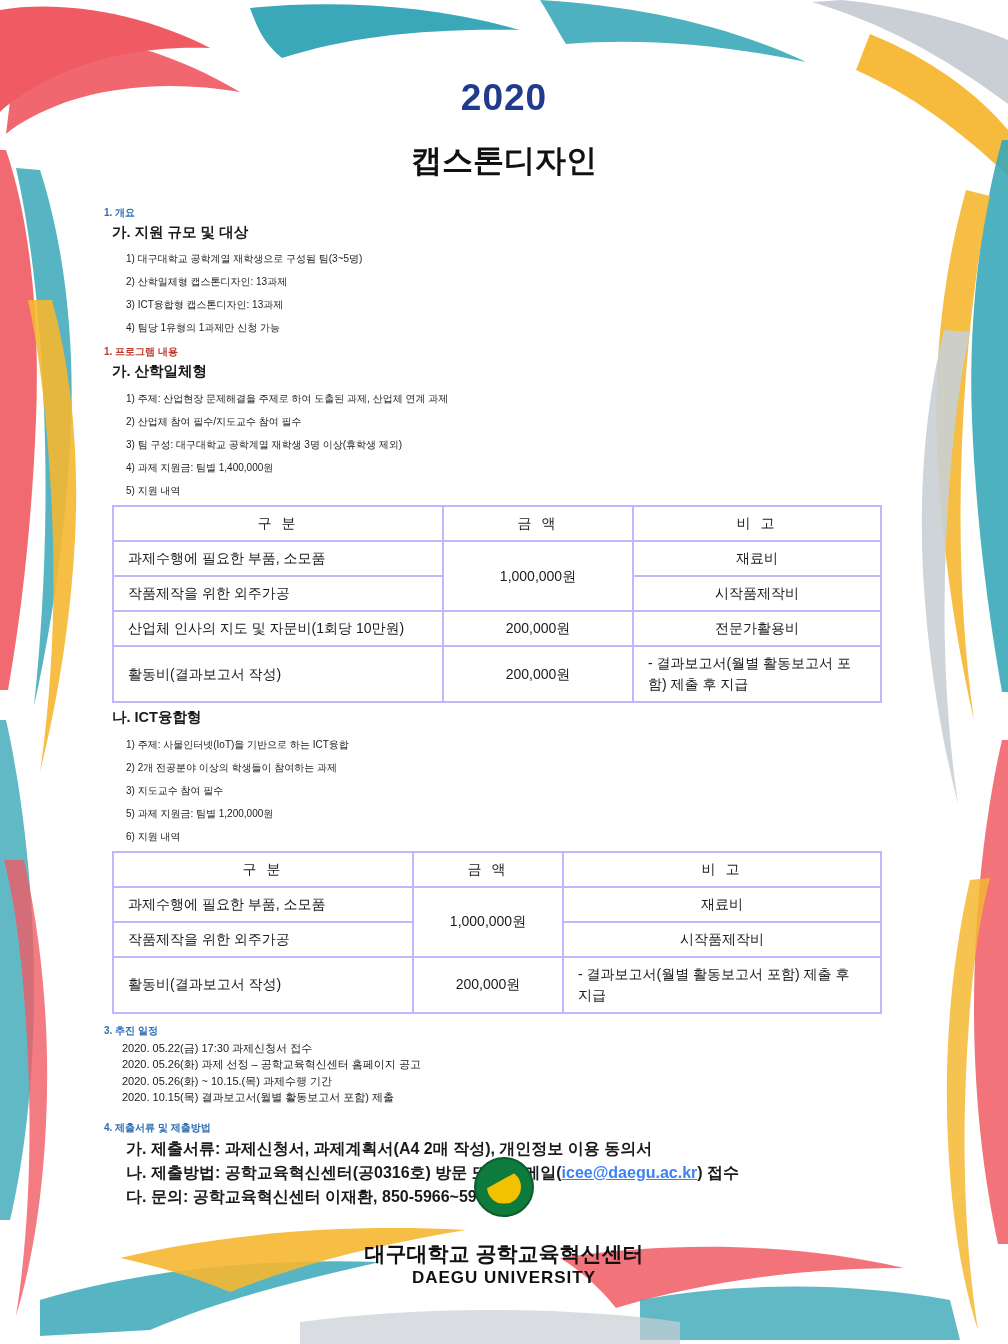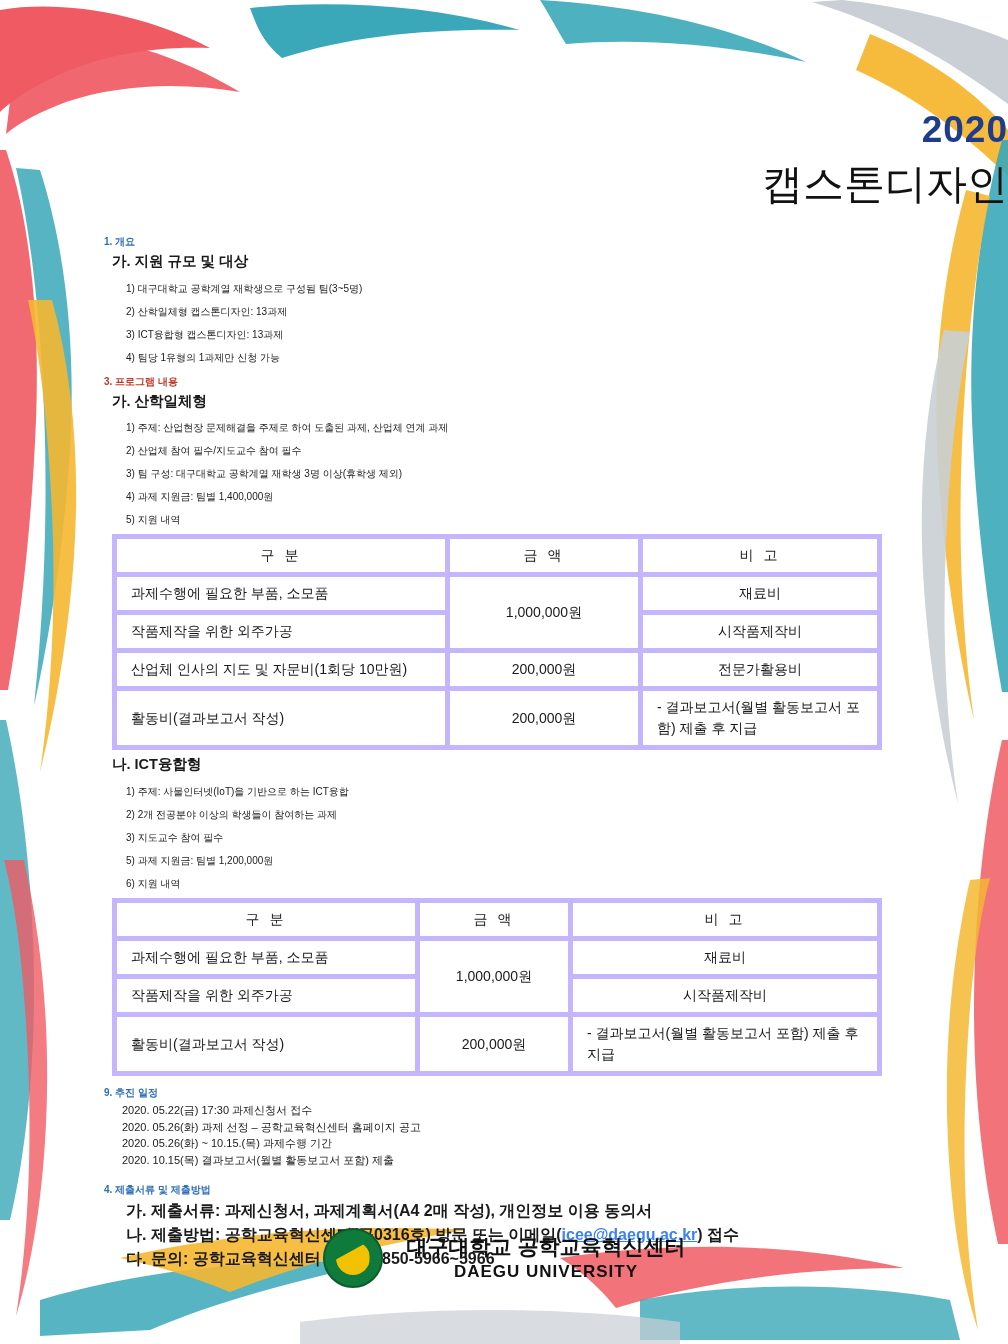--- a/index.html
+++ b/index.html
@@ -18,36 +18,36 @@
   .bg-art { position:absolute; inset:0; }
 
   
   .page {
     position: absolute;
     inset: 0;
     padding: 0;
   }
 
   .title-block {
-    text-align: right;
-    padding-top: 110px;
+    text-align: center;
+    padding-top: 78px;
   }
   .title-year {
     font-size: 37px;
     font-weight: bold;
     color: #1f3b8c;
     letter-spacing: 1px;
     line-height: 1.1;
   }
   .title-main {
-    font-size: 41px;
-    font-weight: normal;
+    font-size: 31px;
+    font-weight: bold;
     color: #111111;
     line-height: 1.32;
-    margin-top: 6px;
+    margin-top: 22px;
   }
 
   .body-wrap {
     padding: 14px 104px 0 104px;
     font-size: 14.5px;
     line-height: 1.5;
   }
 
   .sec-head {
     font-weight: bold;
@@ -79,21 +79,21 @@
     font-weight: bold;
   }
 
   table.fund {
     border-collapse: collapse;
     width: 770px;
     margin: 7px 0 4px 8px;
     font-size: 14px;
   }
   table.fund th, table.fund td {
-    border: 5px solid #c4b5fd;
+    border: 2px solid #c4b5fd;
     padding: 6px 14px;
     vertical-align: middle;
   }
   table.fund th {
     text-align: center;
     font-weight: normal;
     letter-spacing: 3px;
   }
   td.c { text-align: center; }
   td.l { text-align: left; }
@@ -107,20 +107,21 @@
   
   .footer {
     position: absolute;
     left: 0;
     right: 0;
     bottom: 56px;
     display: flex;
     align-items: center;
     justify-content: center;
     gap: 24px;
+    flex-direction: column;
   }
   .logo-mark {
     width: 56px;
     height: 56px;
     border-radius: 50%;
     background: #0e7a3c;
     border: 2px solid #0b5c2e;
     position: relative;
     display: flex;
     align-items: center;
@@ -193,21 +194,21 @@
 
   <div class="body-wrap">
 
     <div class="sec-head sec-1">1. 개요</div>
     <div class="lv1">가. 지원 규모 및 대상</div>
     <div class="lv2">1) 대구대학교 공학계열 재학생으로 구성됨 팀(3~5명)</div>
     <div class="lv2">2) 산학일체형 캡스톤디자인: 13과제</div>
     <div class="lv2">3) ICT융합형  캡스톤디자인: 13과제</div>
     <div class="lv2">4) 팀당 1유형의 1과제만 신청 가능</div>
 
-    <div class="sec-head sec-2">3. 프로그램 내용</div>
+    <div class="sec-head sec-2">1. 프로그램 내용</div>
     <div class="lv1">가. 산학일체형</div>
     <div class="lv2">1) 주제: 산업현장 문제해결을 주제로 하여 도출된 과제, 산업체 연계 과제</div>
     <div class="lv2">2) 산업체 참여 필수/지도교수 참여 필수</div>
     <div class="lv2">3) 팀 구성: 대구대학교 공학계열 재학생 3명 이상(휴학생 제외)</div>
     <div class="lv2">4) 과제 지원금: 팀별 1,400,000원</div>
     <div class="lv2">5) 지원 내역</div>
 
     <table class="fund">
       <thead>
         <tr>
@@ -265,21 +266,21 @@
           <td class="c">시작품제작비</td>
         </tr>
         <tr>
           <td class="l">활동비(결과보고서 작성)</td>
           <td class="c">200,000원</td>
           <td class="l">- 결과보고서(월별 활동보고서 포함) 제출 후 지급</td>
         </tr>
       </tbody>
     </table>
 
-    <div class="sec-head sec-3">9. 추진 일정</div>
+    <div class="sec-head sec-3">3. 추진 일정</div>
     <div class="lv-sched">2020. 05.22(금) 17:30 과제신청서 접수</div>
     <div class="lv-sched">2020. 05.26(화) 과제 선정 – 공학교육혁신센터 홈페이지 공고</div>
     <div class="lv-sched">2020. 05.26(화) ~ 10.15.(목) 과제수행 기간</div>
     <div class="lv-sched">2020. 10.15(목) 결과보고서(월별 활동보고서 포함) 제출</div>
 
     <div class="sec-head sec-4" style="margin-top:14px">4. 제출서류 및 제출방법</div>
     <div class="lv-sub">가. 제출서류: 과제신청서, 과제계획서(A4 2매 작성), 개인정보 이용 동의서</div>
     <div class="lv-sub">
       <span>나. 제출방법: 공학교육혁신센터(공0316호)  방문 또는 이메일(</span><a href="#" class="email-link">icee@daegu.ac.kr</a><span>) 접수</span>
     </div>

